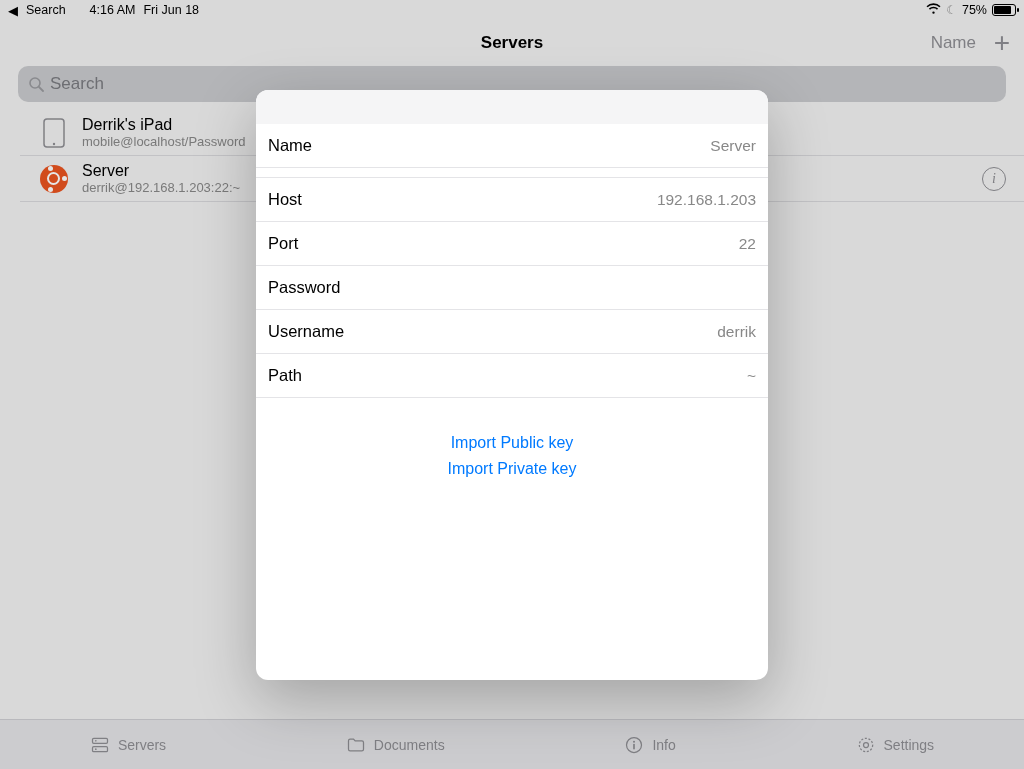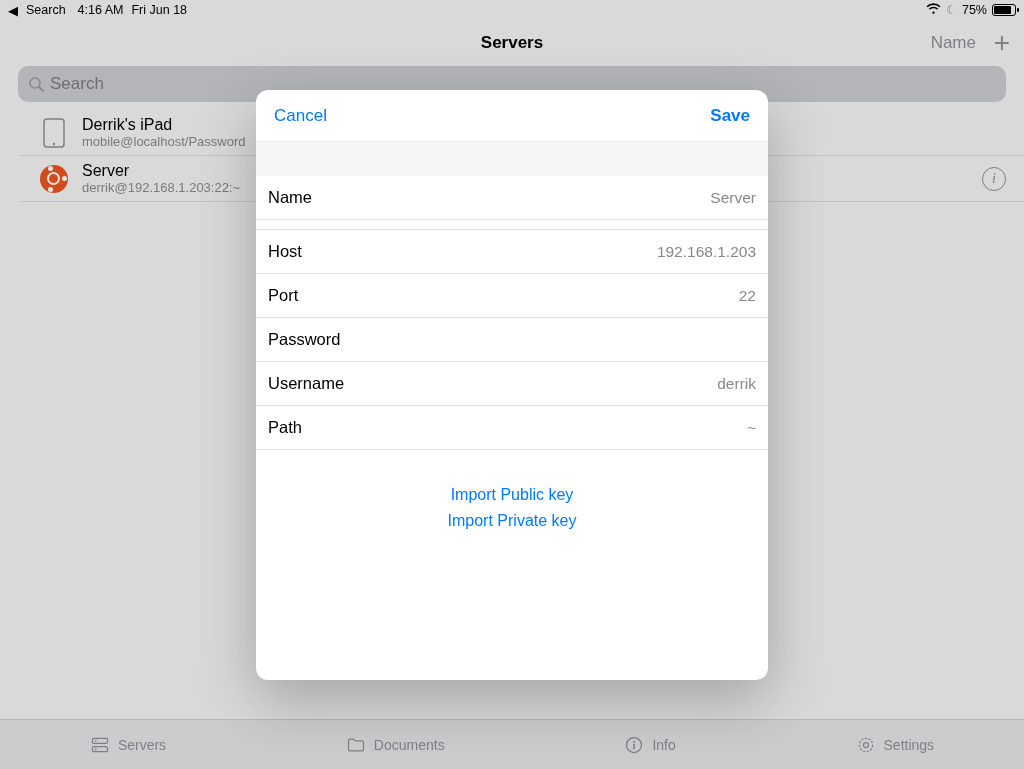--- a/index.html
+++ b/index.html
@@ -70,21 +70,21 @@
 .tab svg { width:20px; height:20px; }
 
 </style>
 </head>
 <body>
 
 <div class="status-bar">
   <div class="status-left">
     <span class="back-caret">◀</span>
     <span>Search</span>
-    <span style="margin-left:4px;">4:16 AM</span>
+    <span style="margin-left:16px;">4:16 AM</span>
     <span>Fri Jun 18</span>
   </div>
   <div class="status-right">
     <span>
       <svg width="15" height="12" viewBox="0 0 15 12">
           <path d="M7.5 10.8a1.2 1.2 0 100-2.4 1.2 1.2 0 000 2.4zM4 6.7a5 5 0 017 0l1.1-1.1a6.6 6.6 0 00-9.2 0L4 6.7zM1.6 4.3a8.4 8.4 0 0111.8 0l1.1-1.1a10 10 0 00-14 0l1.1 1.1z" fill="#000"></path>
         </svg>
     </span>
     <span style="opacity:.45; font-size:12px;">☾</span>
     <span>75%</span>
@@ -167,24 +167,20 @@
     <svg viewBox="0 0 24 24">
         <circle cx="12" cy="12" r="8" fill="none" stroke="#8e8e93" stroke-width="1.5" stroke-dasharray="2.5 2"></circle>
         <circle cx="12" cy="12" r="3" fill="none" stroke="#8e8e93" stroke-width="1.5"></circle>
       </svg>
     <span>Settings</span>
   </div>
 </div>
 
 <div class="overlay">
   <div class="sheet">
-    <div class="sheet-header">
-      <div class="sheet-cancel">Cancel</div>
-      <div class="sheet-save">Save</div>
-    </div>
     <div class="sheet-gap"></div>
 
     <div class="form-row">
       <span class="form-label">Name</span>
       <span class="form-val">Server</span>
     </div>
 
     <div style="height:10px;border-bottom:1px solid #e4e4e7;"></div>
 
     <div class="form-row">

